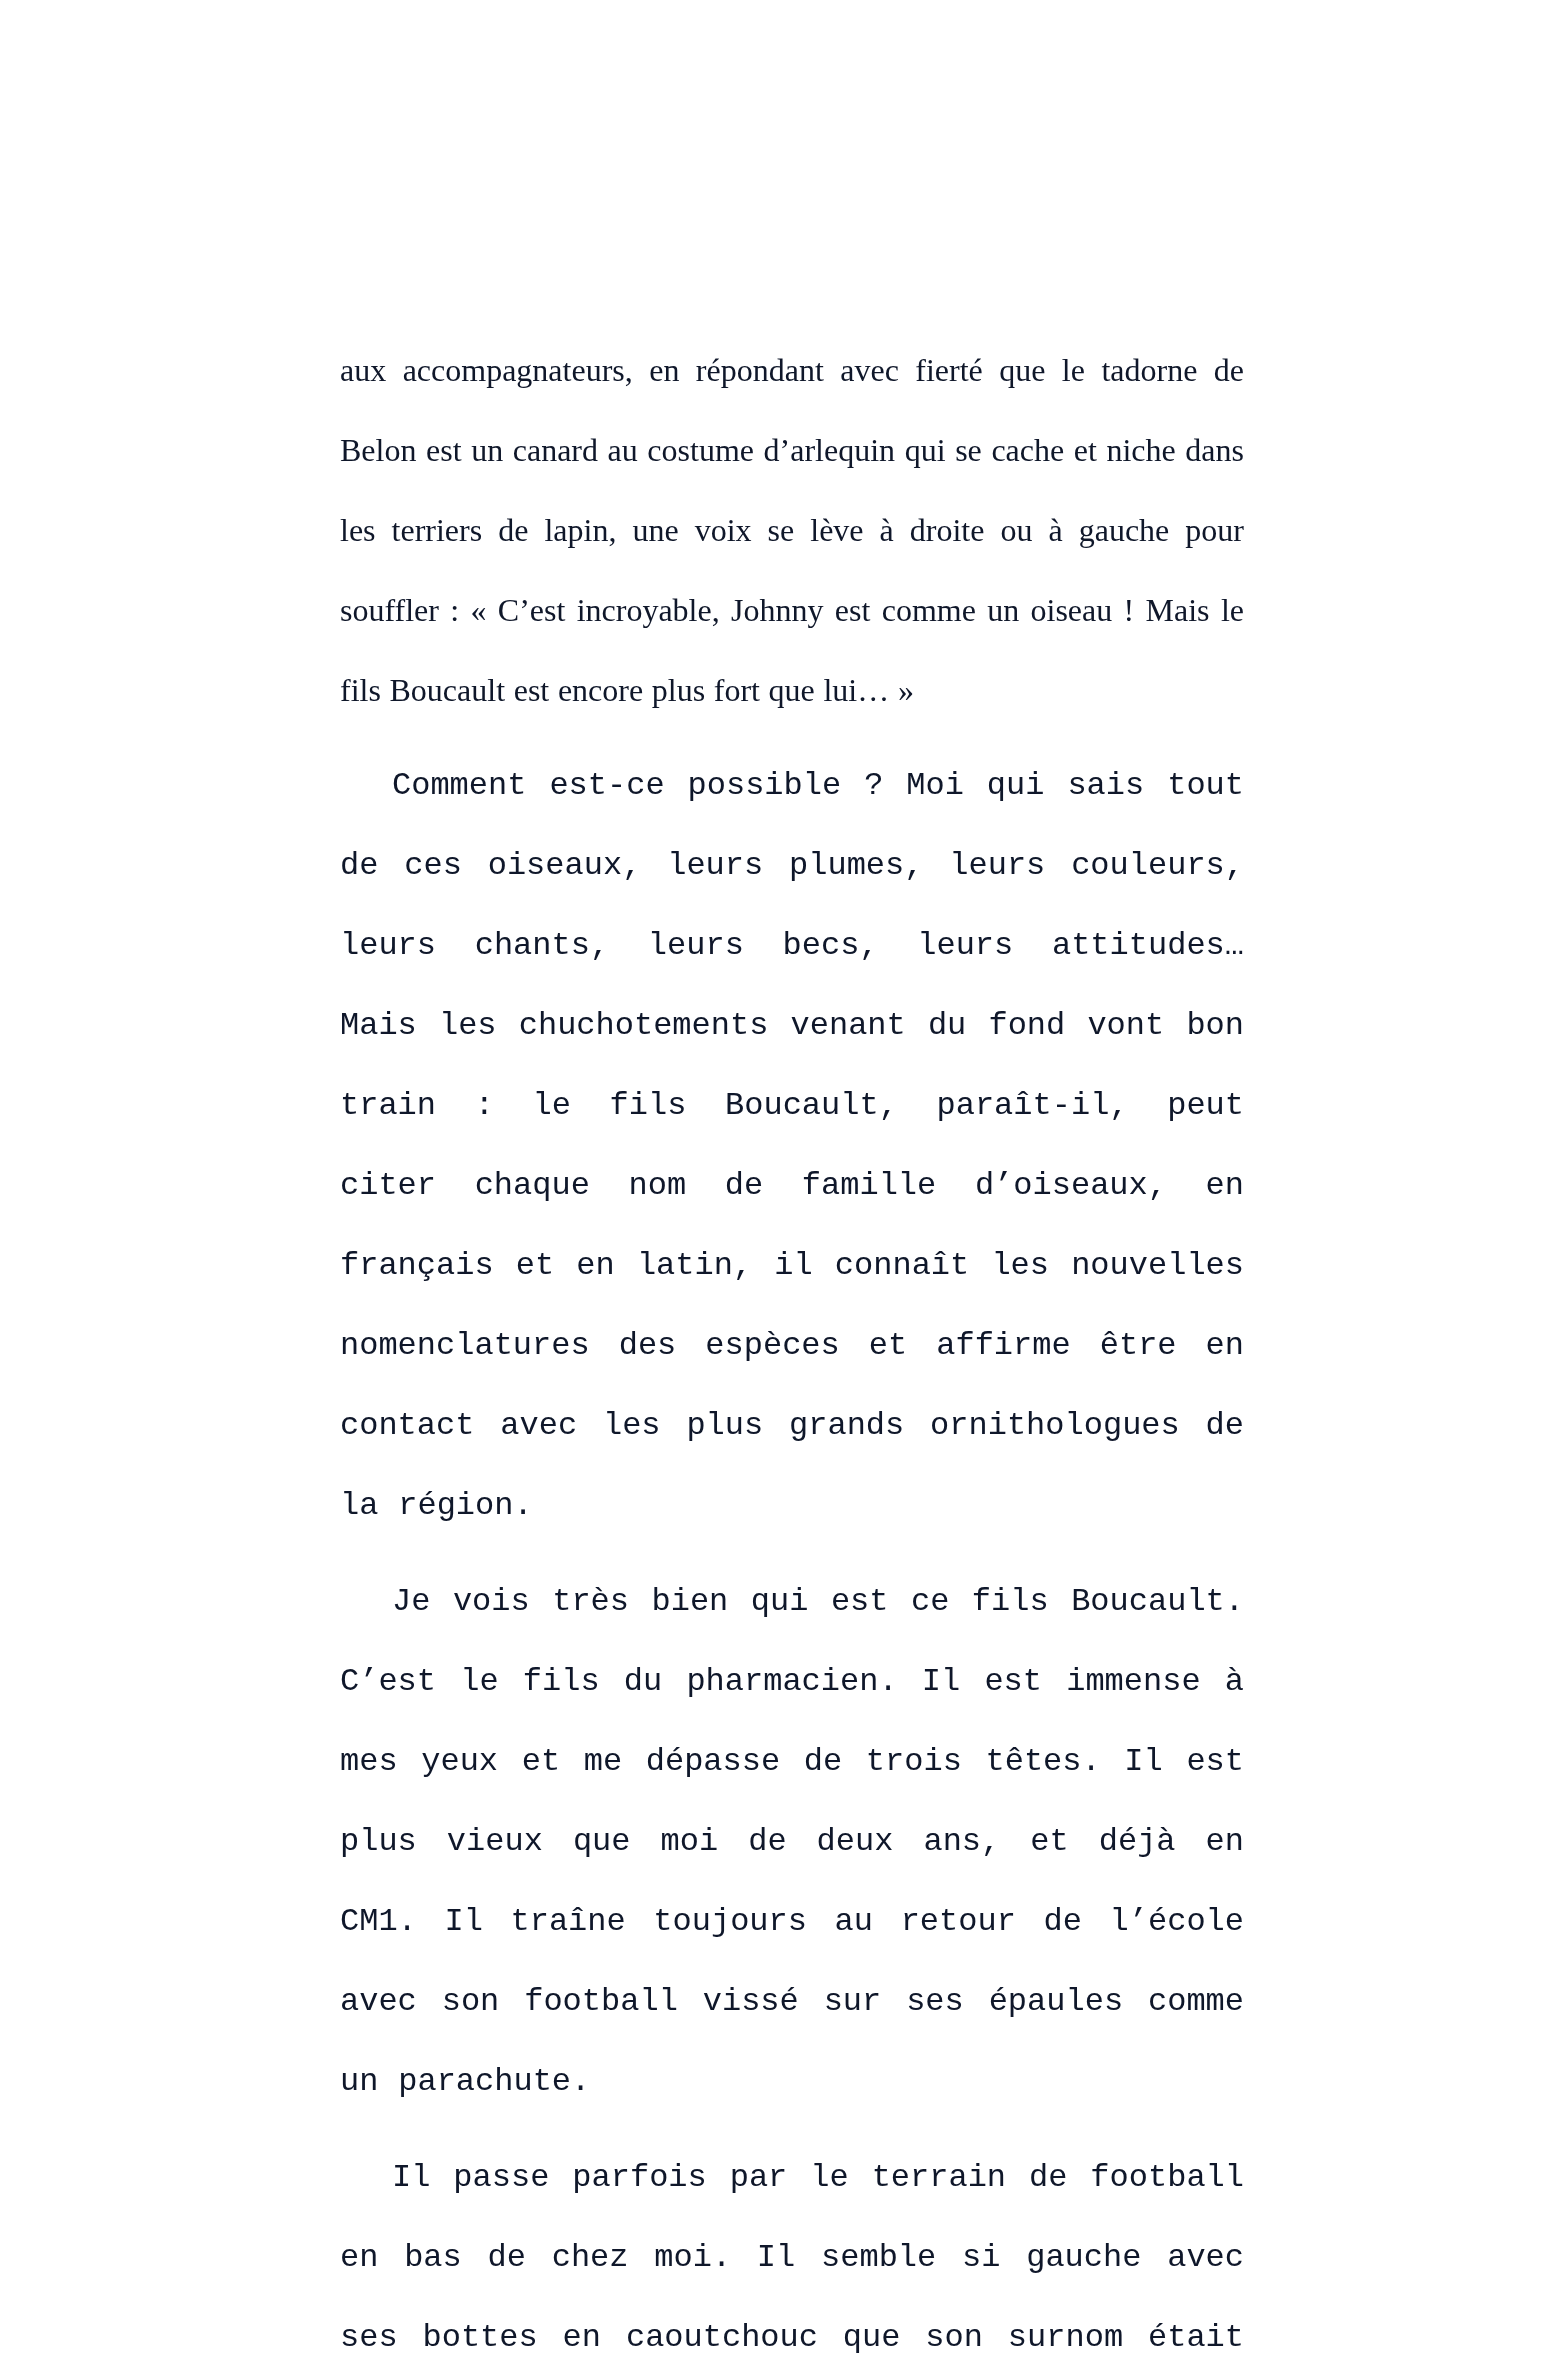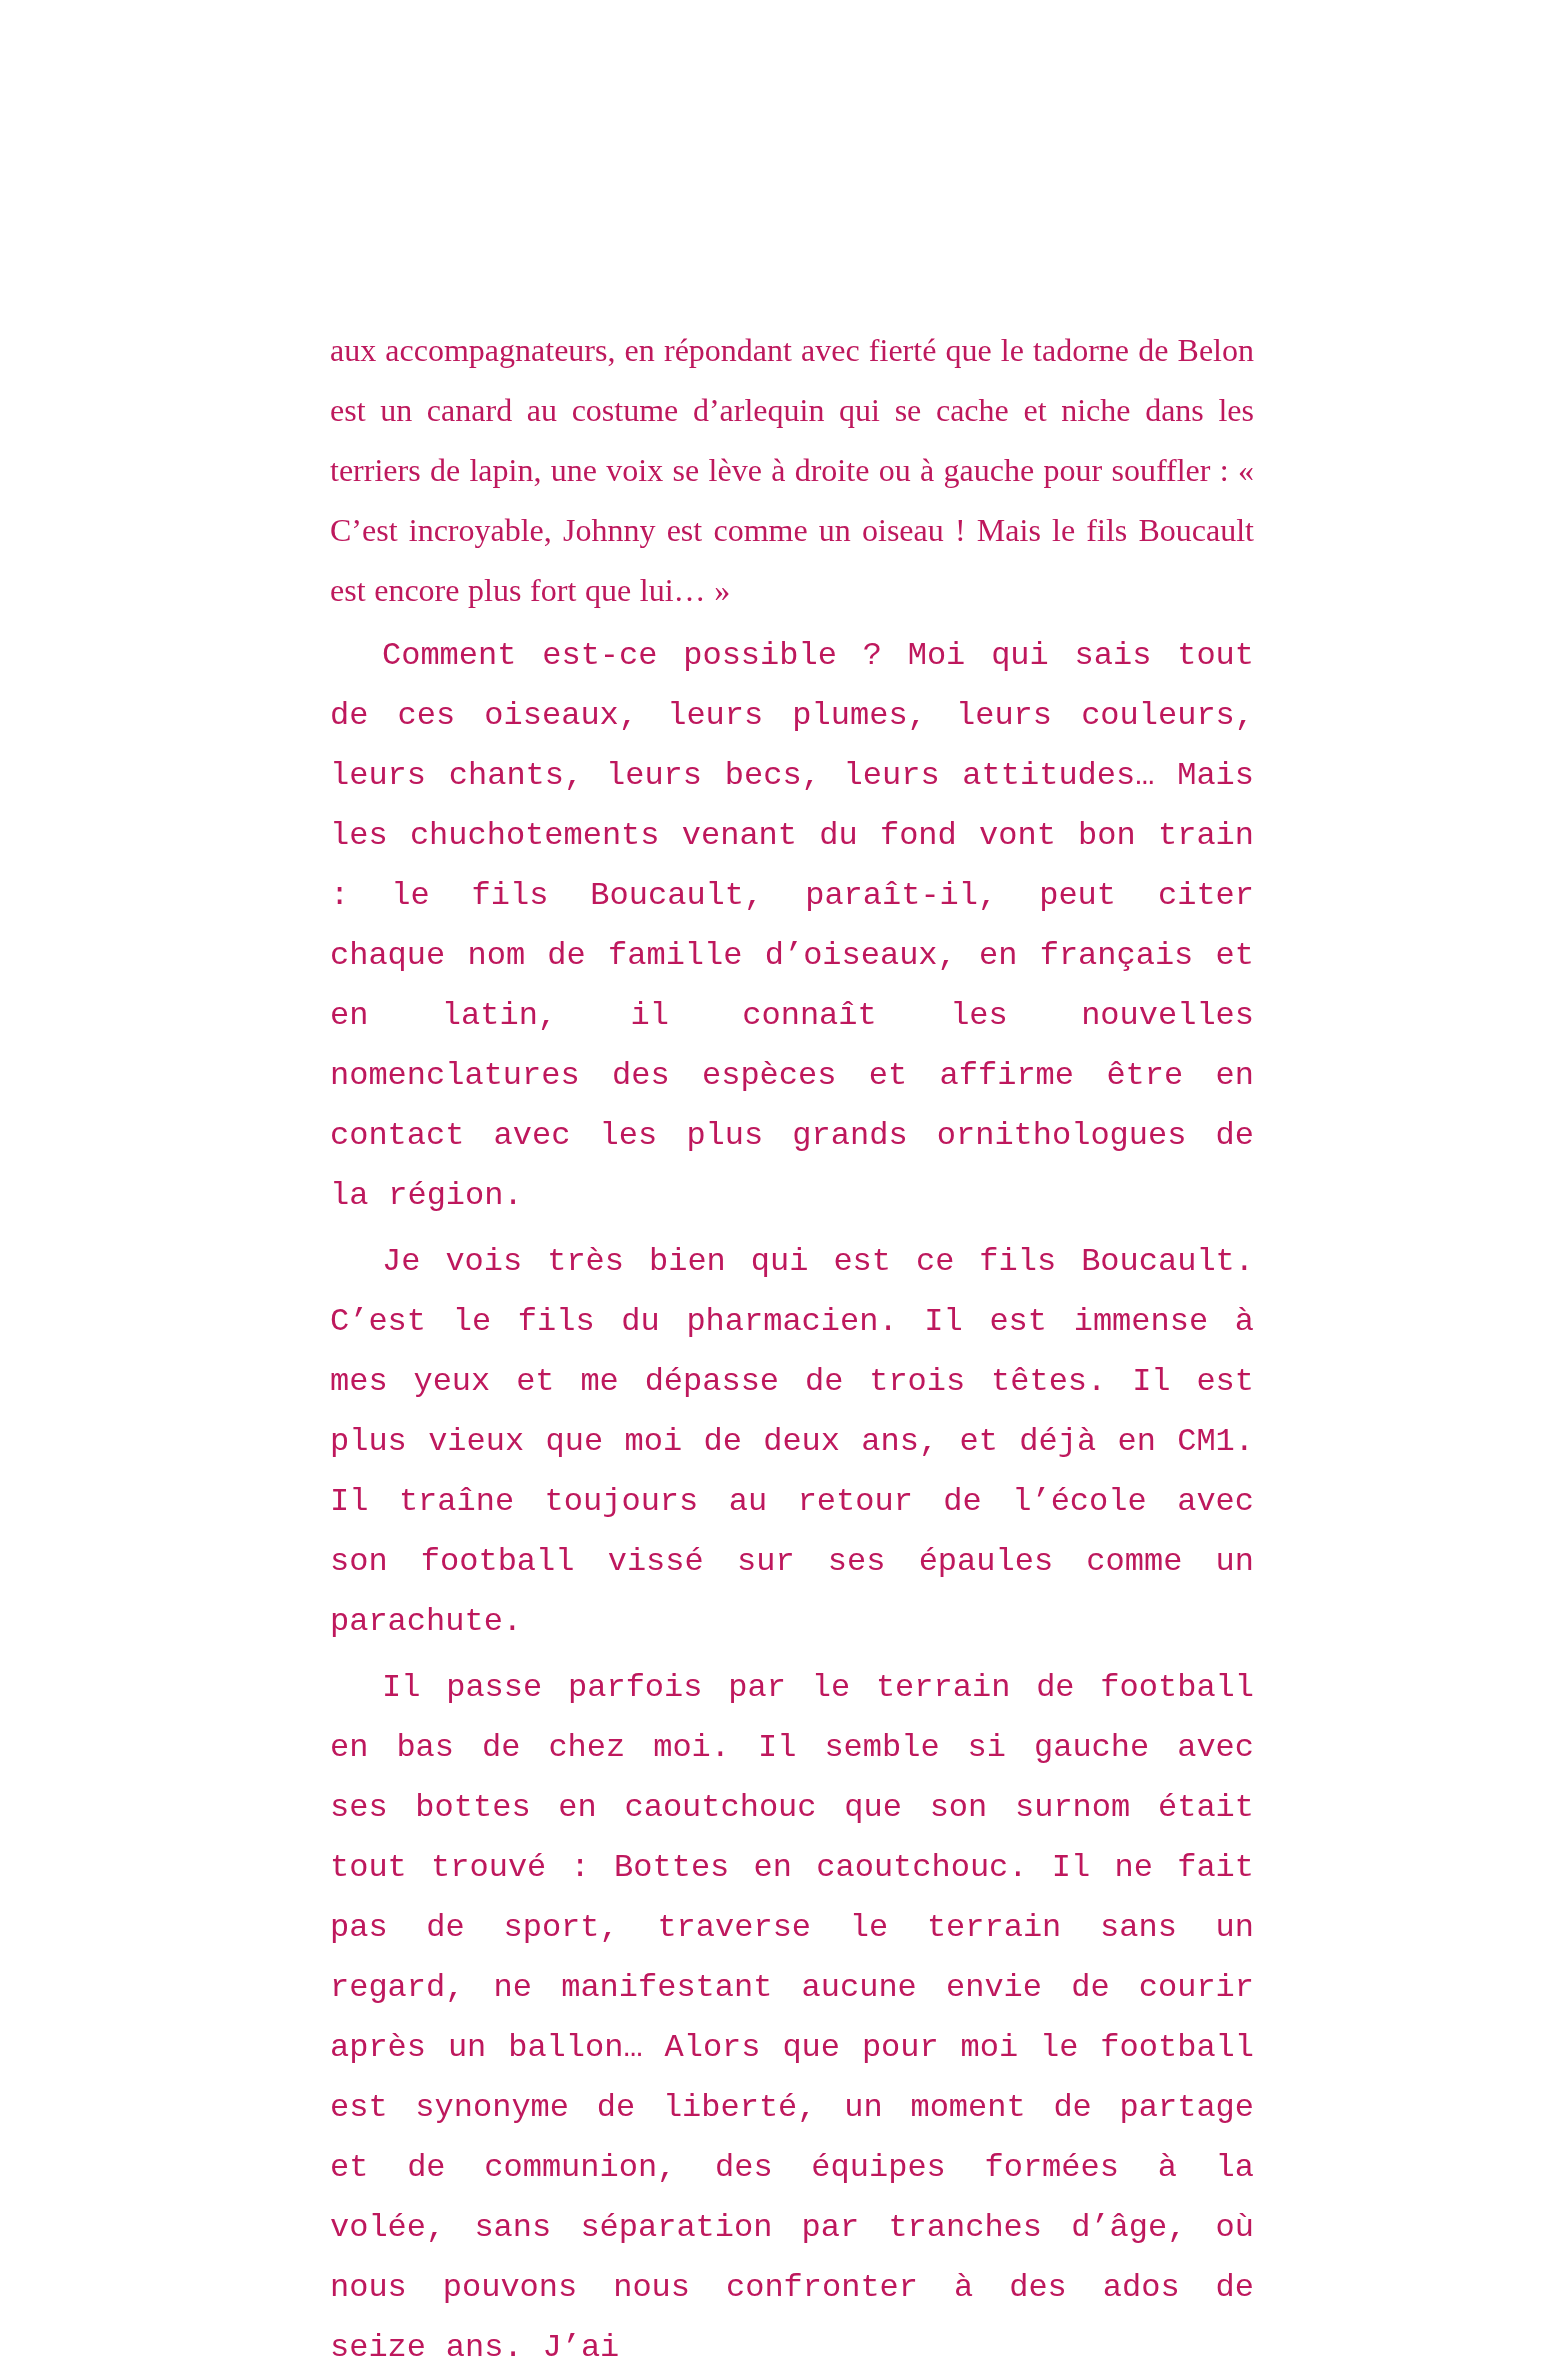--- a/index.html
+++ b/index.html
@@ -26,26 +26,26 @@
   }
 
   .text-block {
     position: absolute;
     left: 324px;
     top: 314px;
     width: 936px;
   }
 
   .para {
-    margin: 6px;
+    margin: 16px;
     font-size: 32px;
-    line-height: 60px;
+    line-height: 80px;
     text-align: justify;
     text-justify: inter-word;
-    color: #be185d;
+    color: #0f172a;
     word-spacing: 0.02em;
     hyphens: manual;
   }
 
   .para.continued {
     text-indent: 0;
   }
 
   .para.indented {
     text-indent: 52px;

